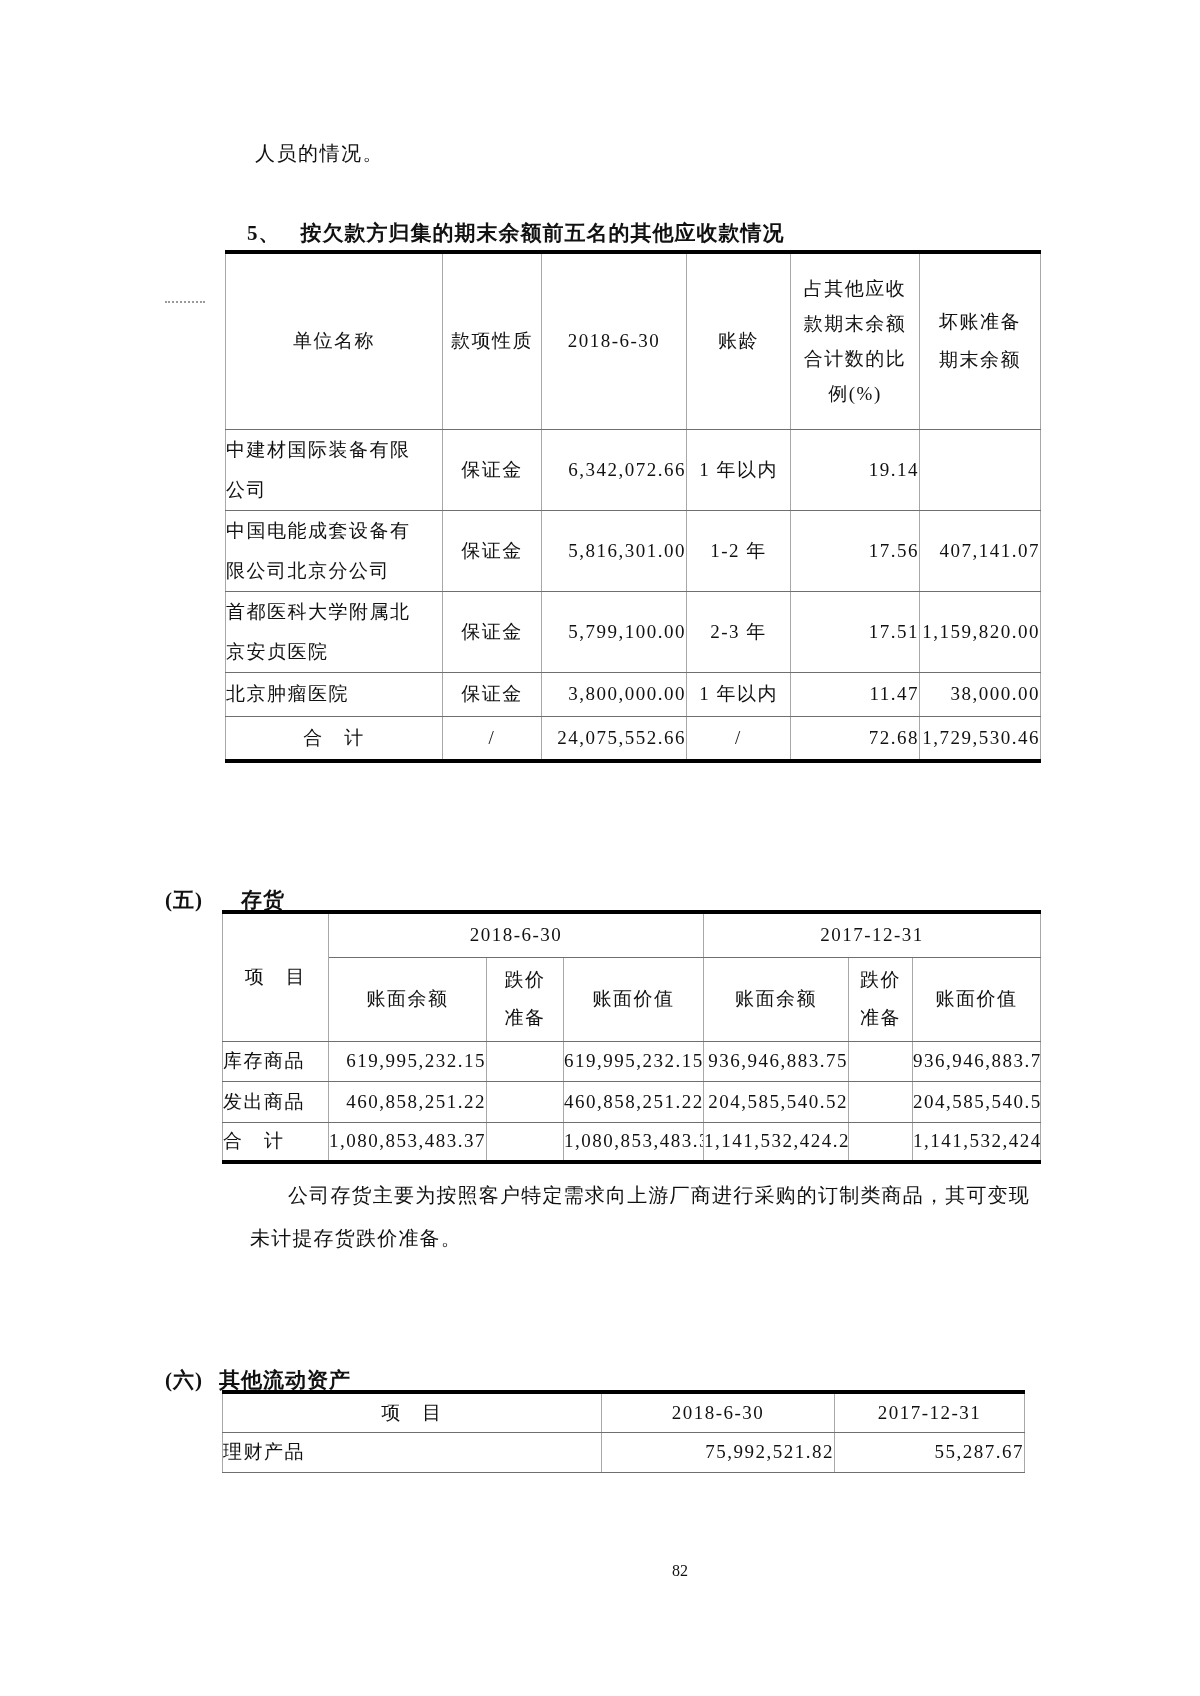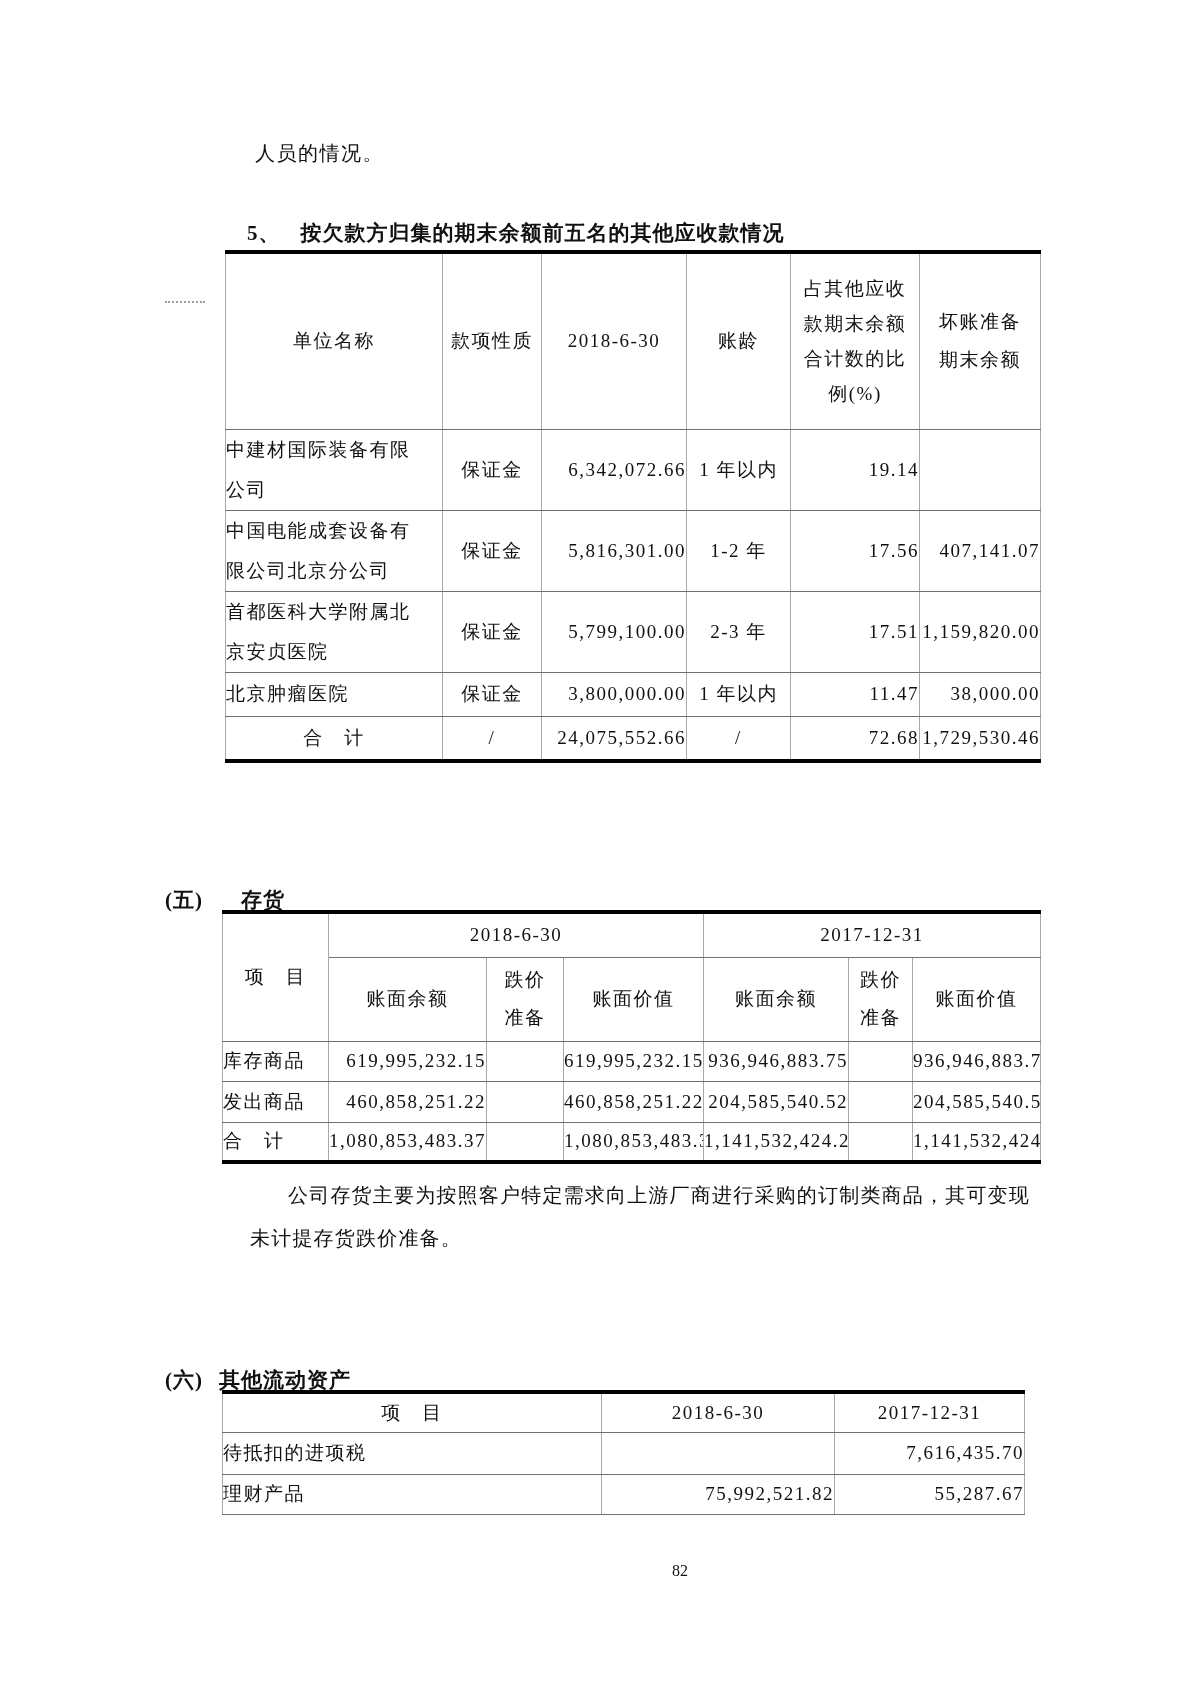--- a/index.html
+++ b/index.html
@@ -201,25 +201,20 @@
       <col style="width:379px">
         <col style="width:233px">
         <col style="width:190px">
     </colgroup>
     <tbody>
       <tr style="height:40px">
         <td class="c fs18">项　目</td>
         <td class="c date">2018-6-30</td>
         <td class="c date">2017-12-31</td>
       </tr>
-      <tr style="height:42px">
-        <td class="l pl27 fs18">待抵扣的进项税</td>
-        <td class="r pr8 num18"></td>
-        <td class="r pr5 num18">7,616,435.70</td>
-      </tr>
       <tr style="height:40px">
         <td class="l pl27 fs18">理财产品</td>
         <td class="r pr8 num18">75,992,521.82</td>
         <td class="r pr5 num18">55,287.67</td>
       </tr>
     </tbody>
   </table>
 
   <div class="abs footer-num" style="left:640px;top:1562px;width:80px;">82</div>
 

